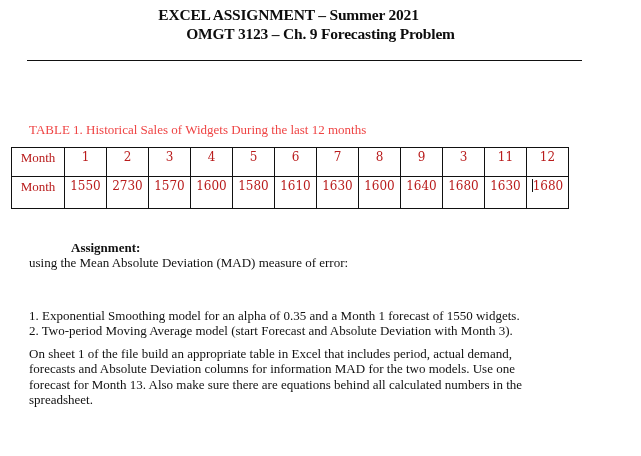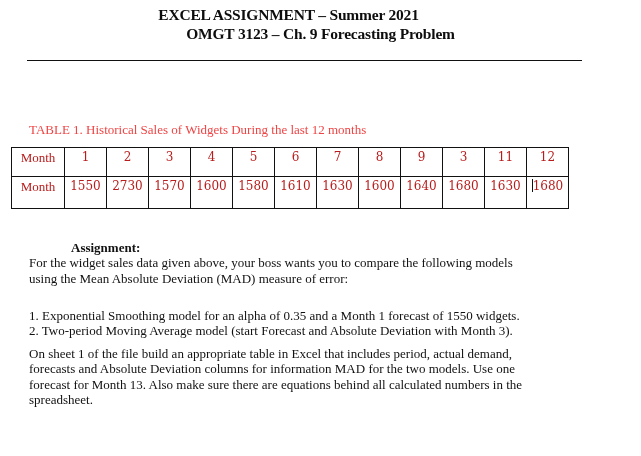--- a/index.html
+++ b/index.html
@@ -132,21 +132,20 @@
       <td>1640</td>
       <td>1680</td>
       <td>1630</td>
       <td><span class="cursor"></span><span>1680</span></td>
     </tr>
   </tbody>
     </table>
 
   <div class="para" style="top:240px;">
     <span class="list-item bold">Assignment:</span>
-    <span class="list-item">For the widget sales data given above, your boss wants you to compare the following models</span>
     <span class="list-item">using the Mean Absolute Deviation (MAD) measure of error:</span>
   </div>
 
   <div class="para" style="top:308px;">
     <span class="list-item">1. Exponential Smoothing model for an alpha of 0.35 and a Month 1 forecast of 1550 widgets.</span>
     <span class="list-item">2. Two-period Moving Average model (start Forecast and Absolute Deviation with Month 3).</span>
   </div>
 
   <div class="para" style="top:346px;">
     <span class="list-item">On sheet 1 of the file build an appropriate table in Excel that includes period, actual demand,</span>

